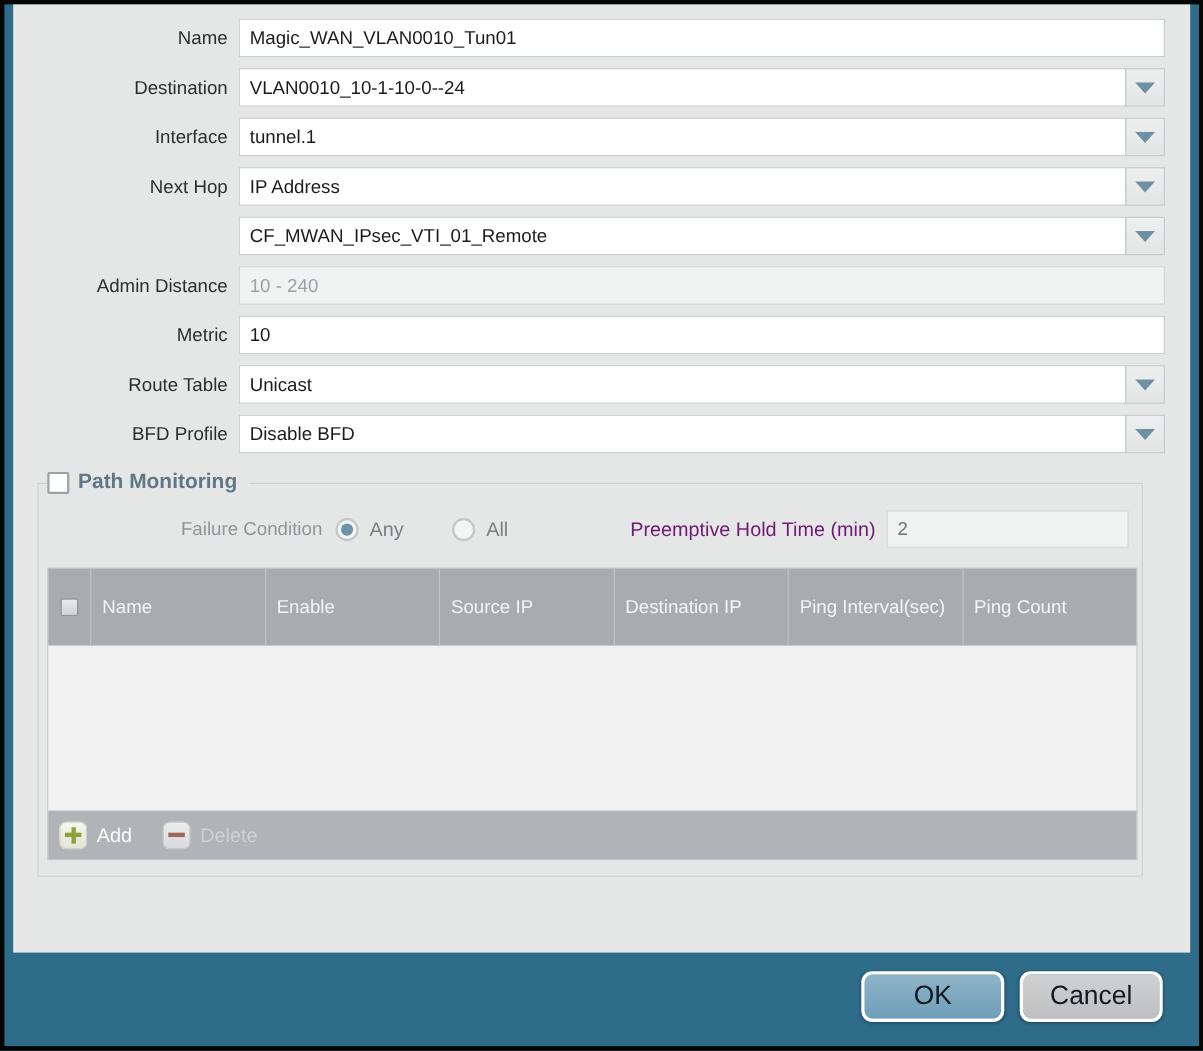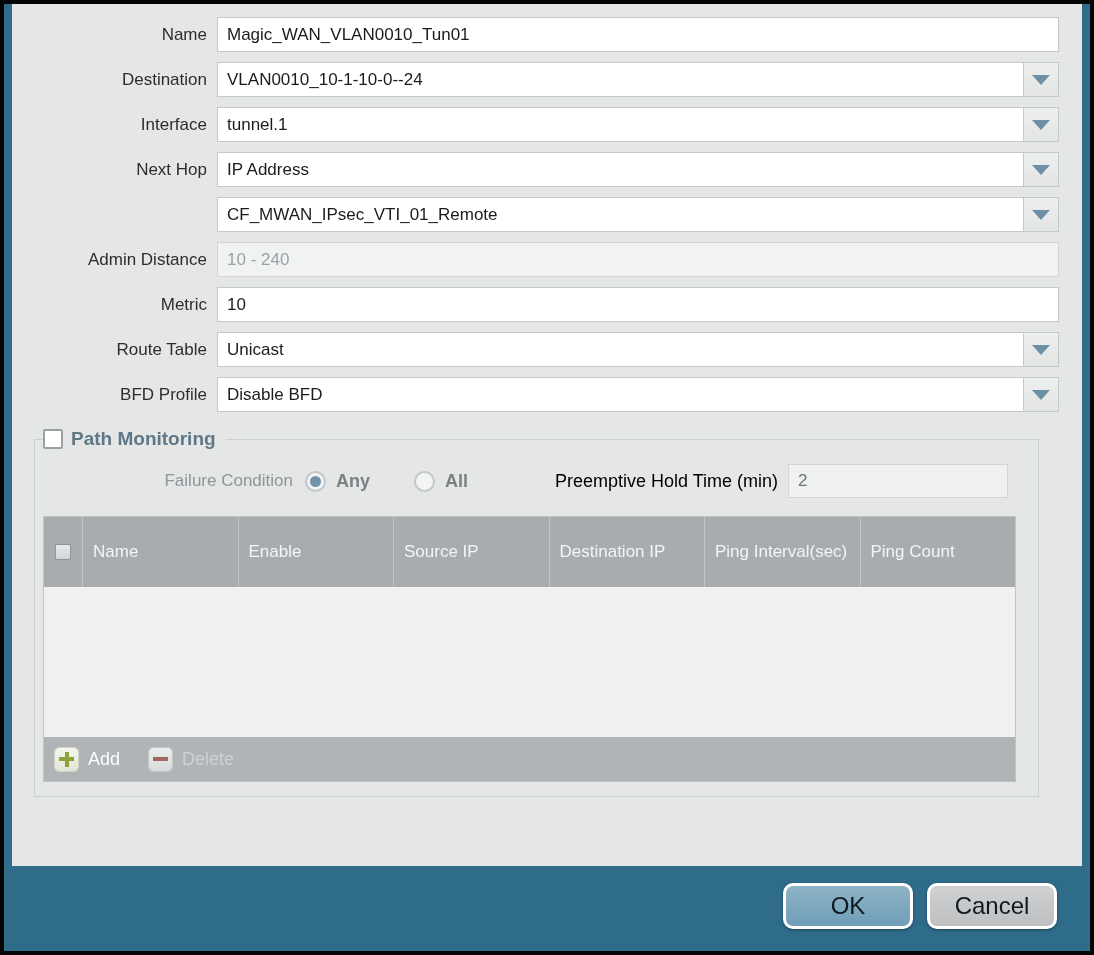--- a/index.html
+++ b/index.html
@@ -67,21 +67,21 @@
   .dd-arrow {
     width: 0; height: 0;
     border-left: 9px solid transparent; border-right: 9px solid transparent;
     border-top: 10px solid #6e90a4;
   }
 
   
   fieldset.pm {
     margin: 16px 20px 0 22px;
     border: 1px solid #cdd0d1;
-    padding: 4px 22px 14px 8px;
+    padding: 4px 4px 14px 8px;
   }
   fieldset.pm legend {
     display: flex; align-items: center; gap: 8px;
     padding-right: 10px; margin-left: 0px;
   }
   .pm-title { font-size: 19px; font-weight: bold; color: #5f7887; }
   .checkbox {
     width: 20px; height: 20px; flex: none;
     background: #fff; border: 2px solid #9aa0a3; border-radius: 2px;
     cursor: pointer;
@@ -95,23 +95,23 @@
   .radio-opt { display: flex; align-items: center; gap: 10px; margin-right: 44px; cursor: pointer; }
   .radio {
     width: 21px; height: 21px; border-radius: 50%;
     border: 2px solid #c3c7c9; background: #f3f4f4; flex: none;
     display: flex; align-items: center; justify-content: center;
   }
   .radio.sel::after {
     content: ""; width: 11px; height: 11px; border-radius: 50%;
     background: #6f94a9; display: block;
   }
-  .radio-lbl { font-size: 18px; color: #7c8184; font-weight: bold; }
+  .radio-lbl { font-size: 18px; color: #7c8184; }
   .cond-spacer { flex: 1; }
-  .pre-lbl { font-size: 18px; color: #000000; padding-right: 10px; }
+  .pre-lbl { font-size: 18px; color: #701a75; padding-right: 10px; }
   .pre-inp {
     width: 220px; height: 34px; flex: none; margin-right: 8px;
     border: 1px solid #d2d4d5; background: #f0f1f1;
     font-family: "Liberation Sans", sans-serif;
     font-size: 17px; color: #6e7376; padding: 0 9px; outline: none;
   }
 
   
   .pm-table { border: 1px solid #c0c3c5; }
   .tbl-head { display: flex; background: #a9acae; min-height: 70px; }

